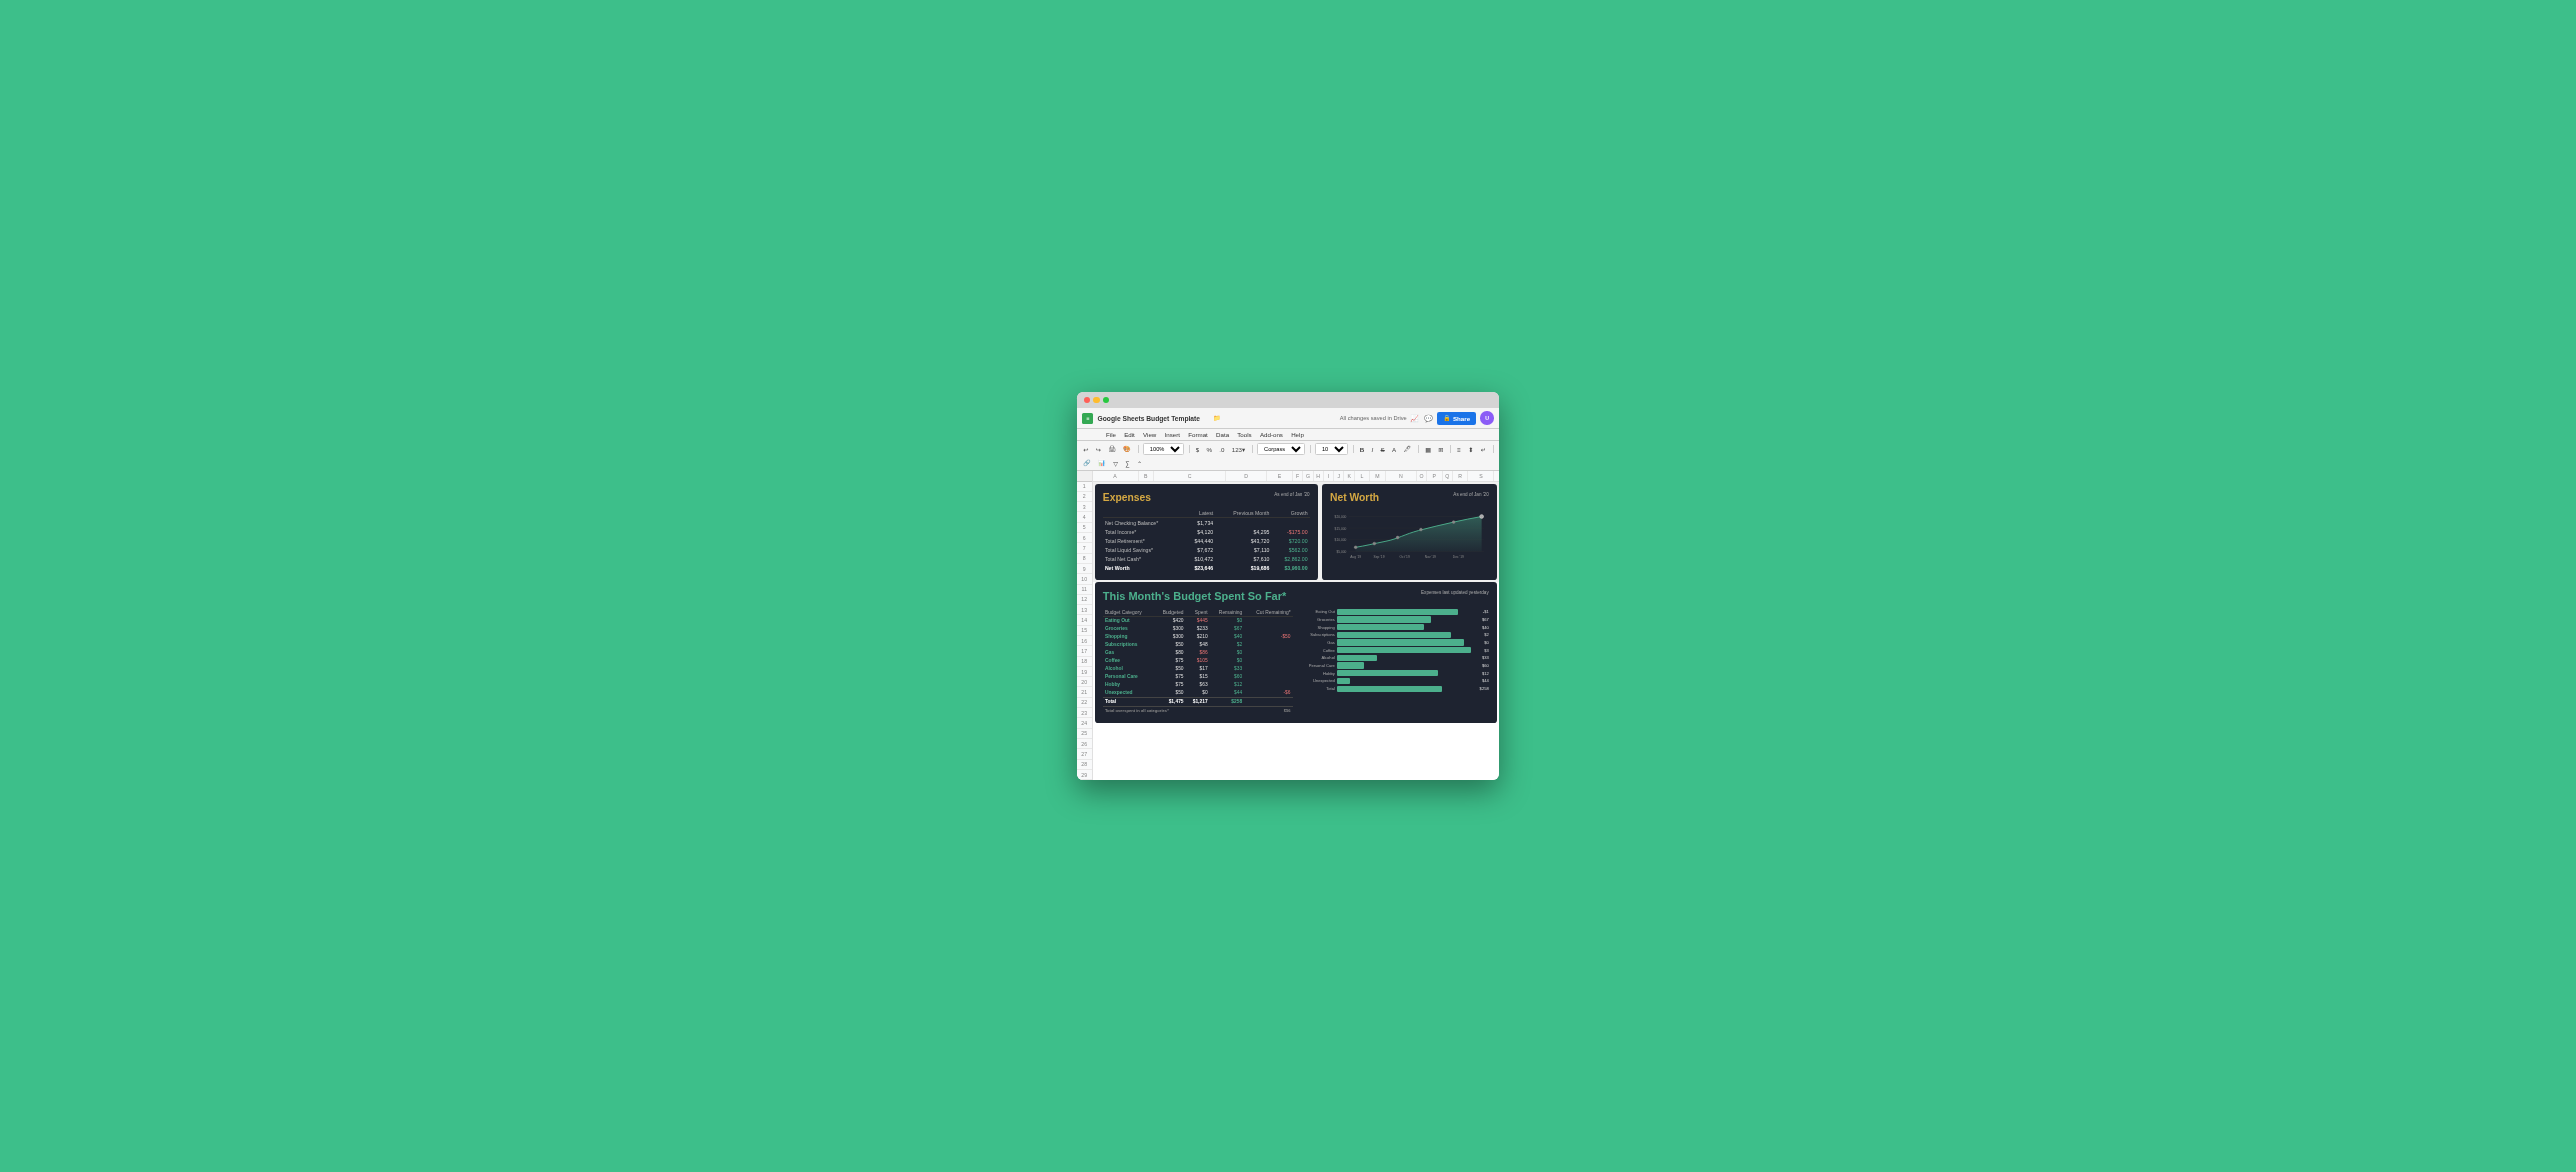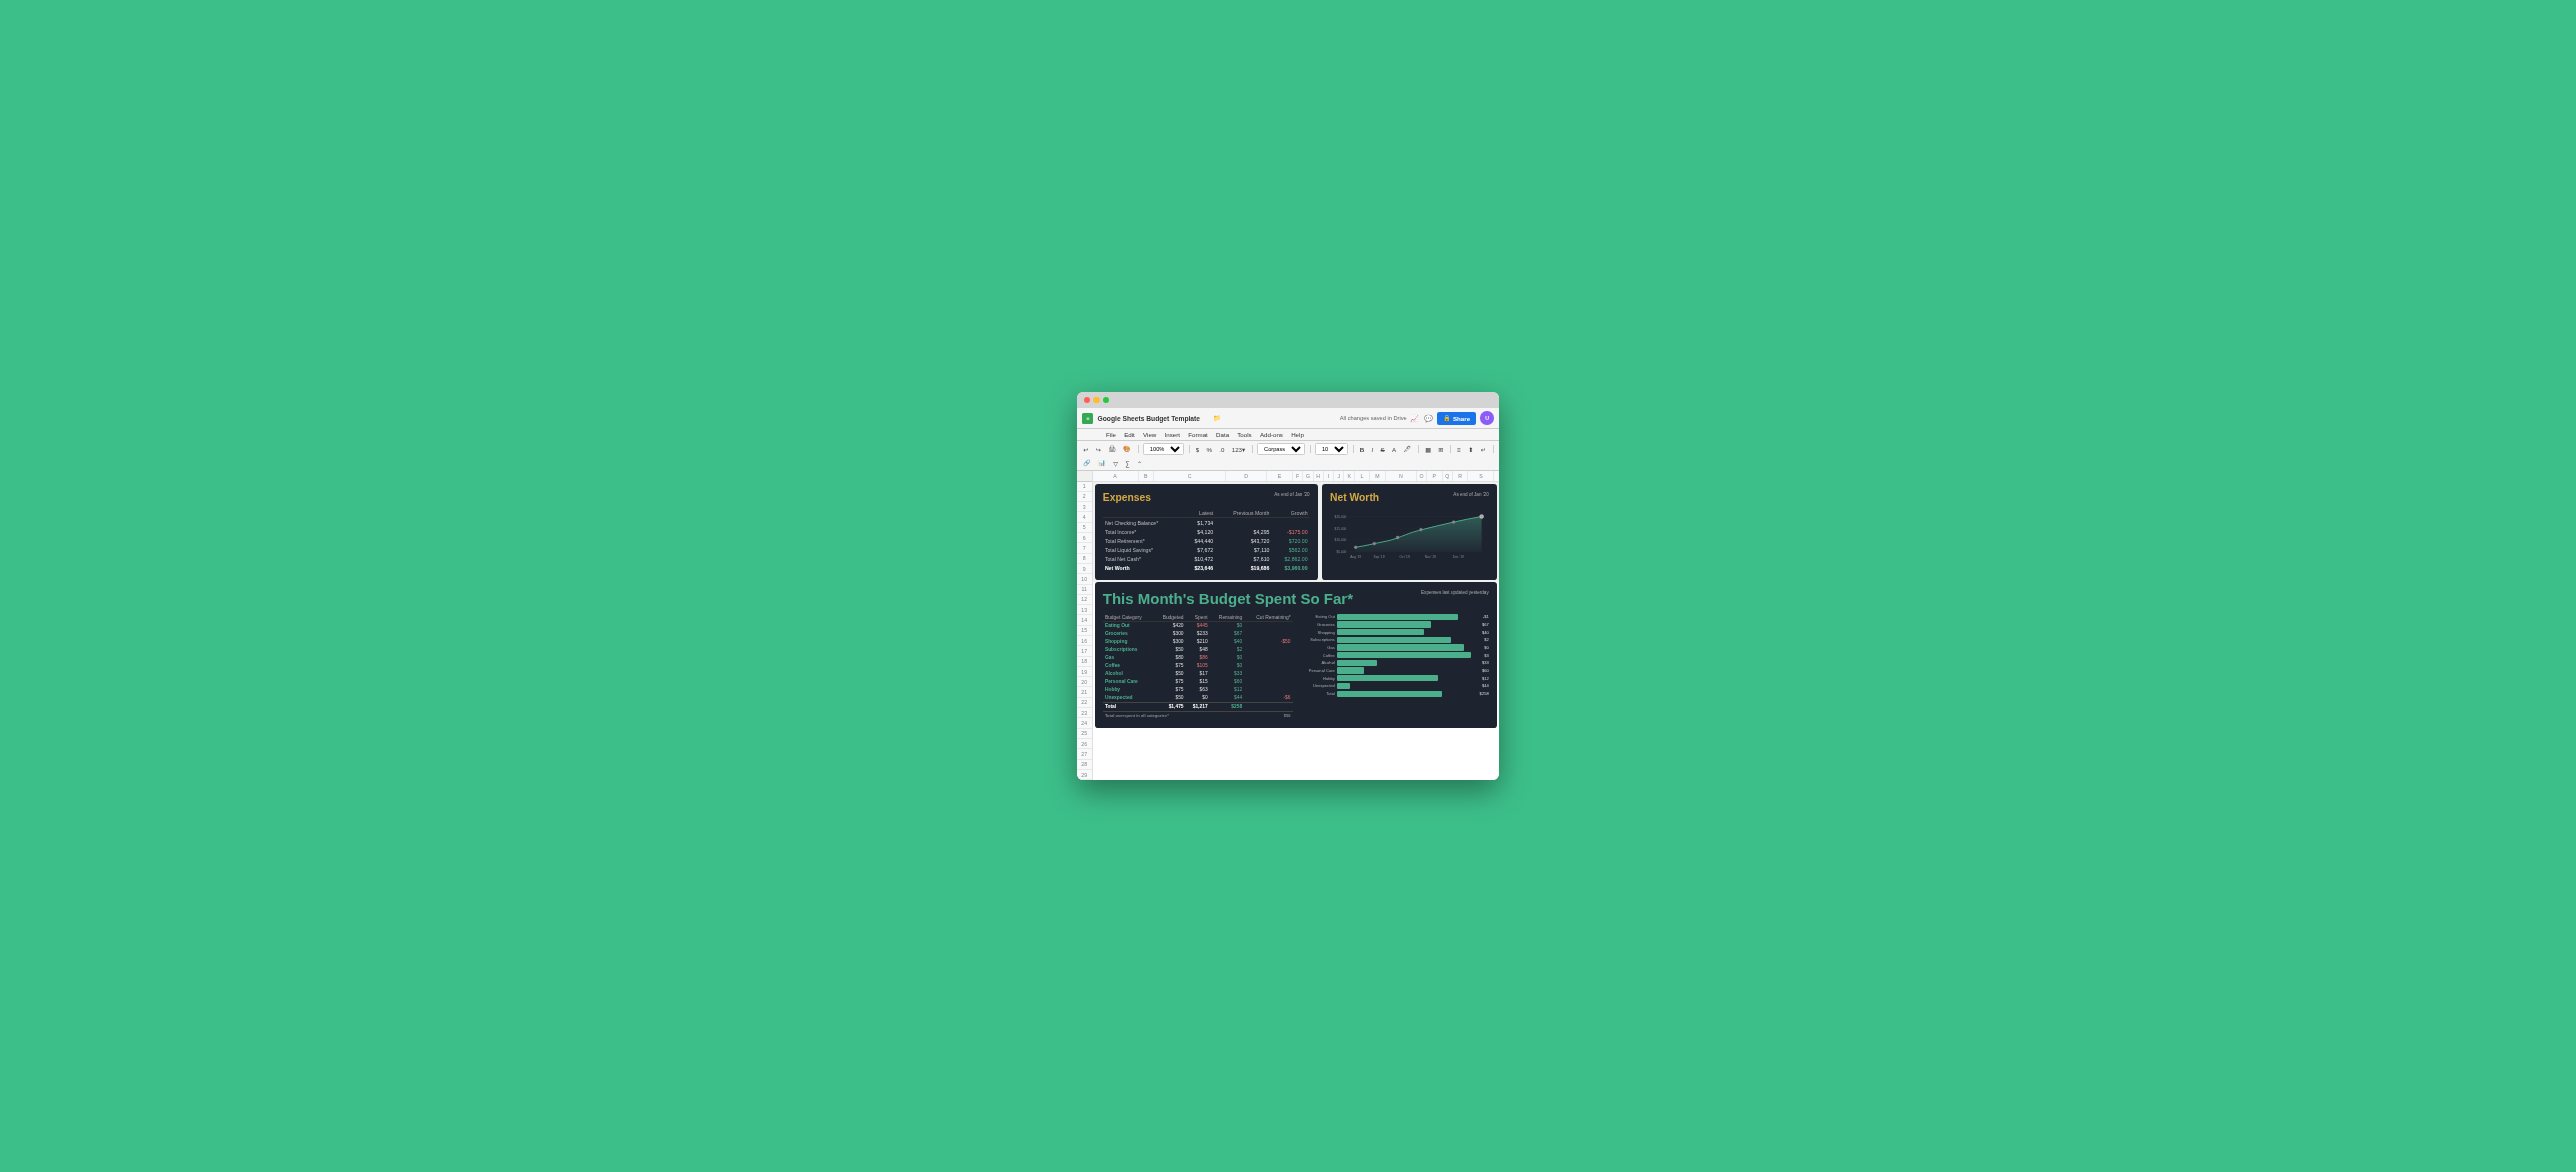--- a/index.html
+++ b/index.html
@@ -263,21 +263,21 @@
 
     
     .budget-section {
       background: #1e2330;
       border-radius: 3.1px;
       padding: 8.2px;
       margin: 0 2.1px 2.1px 2.1px;
       color: white;
     }
     .budget-title {
-      font-size: 15px;
+      font-size: 11px;
       font-weight: bold;
       color: #4caf8c;
       margin-bottom: 1px;
     }
     .budget-content {
       display: flex;
       gap: 6.2px;
     }
     .budget-table-wrap { flex: 1; }
     .budget-bars-wrap { flex: 1; }

